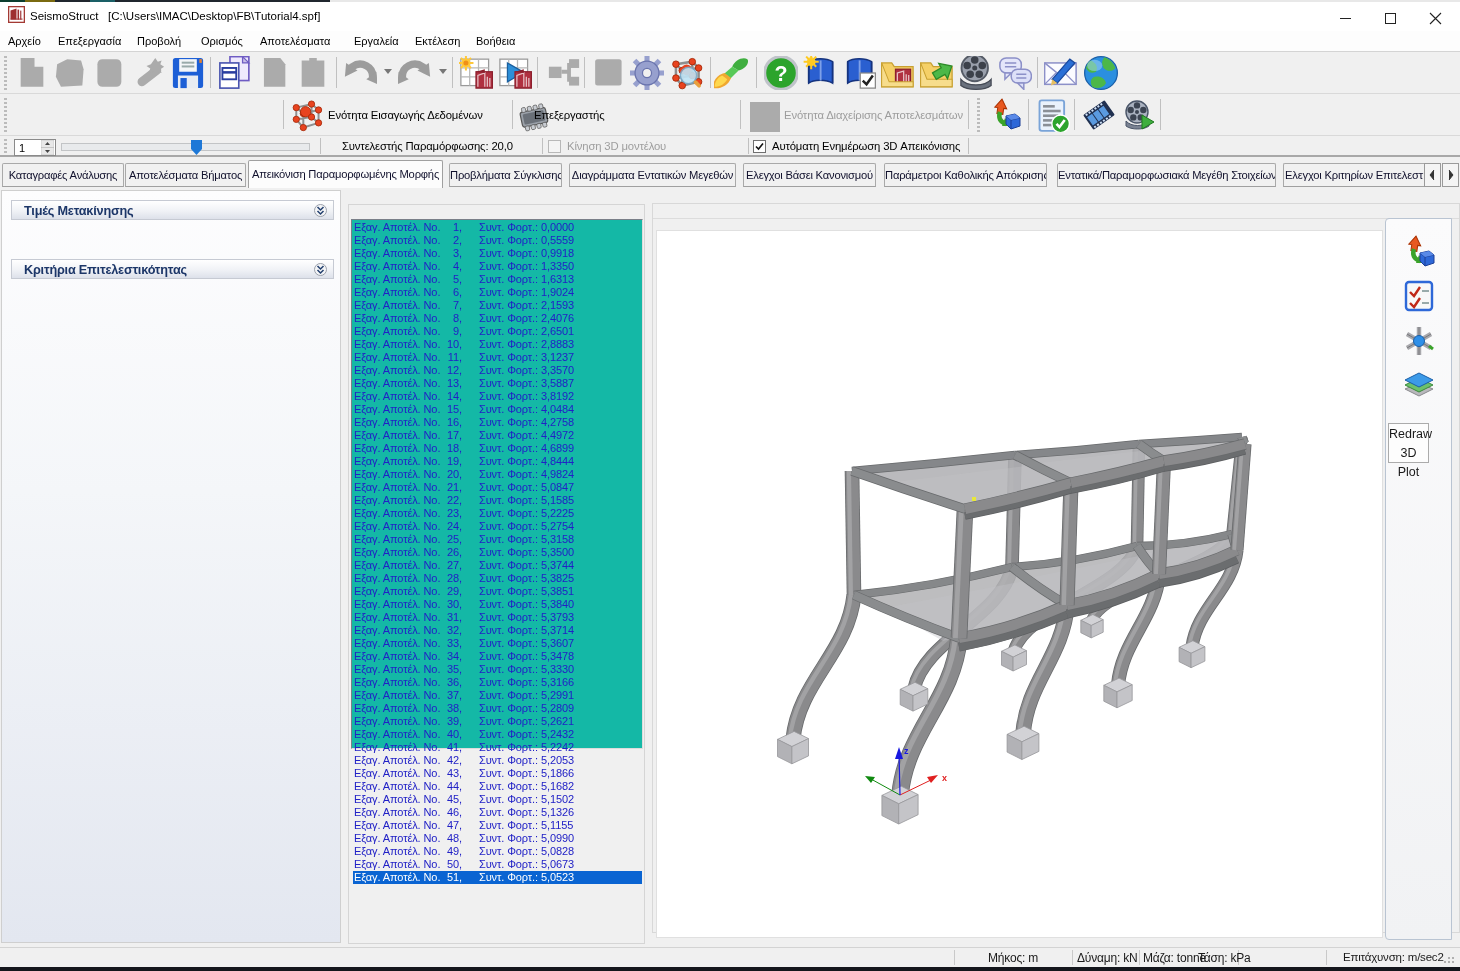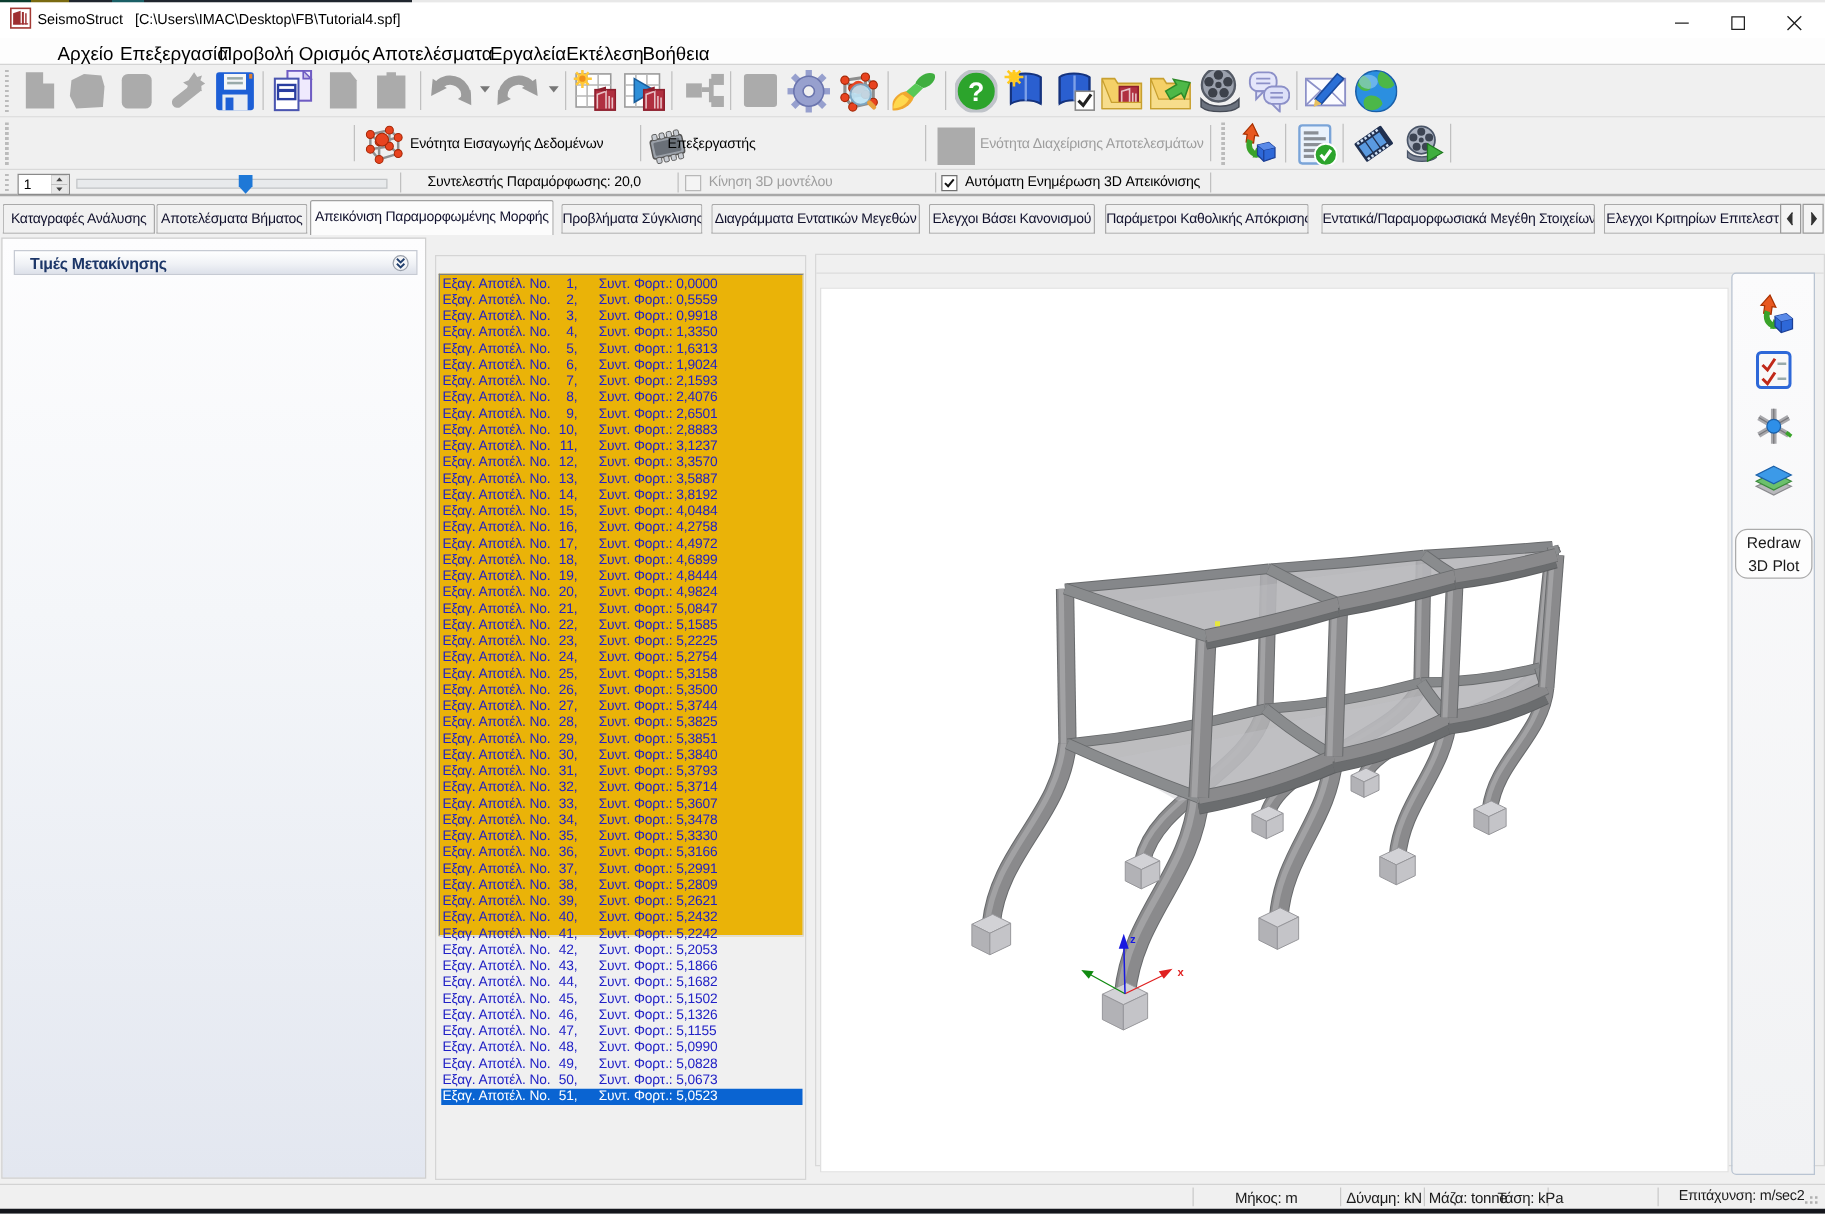--- a/index.html
+++ b/index.html
@@ -7,21 +7,21 @@
 body { font-family:"Liberation Sans",sans-serif; position:relative; background:#f0f0f0; }
 .abs { position:absolute; }
 
 #topsliver { left:0; top:0; width:1460px; height:2px; background:linear-gradient(to right,#0b3d2e 0 25px,#7a6a10 25px 55px,#20262e 55px 90px,#1a5f66 90px 115px,#20262e 115px 330px,#e8e8e8 330px 1460px); }
 #titlebar { left:0; top:2px; width:1460px; height:29px; background:#ffffff; }
 #appicon { left:8px; top:4px; width:17px; height:17px; }
 #title { left:30px; top:8px; font-size:11.5px; color:#000; white-space:nowrap;text-align:right; }
 .capbtn { top:2px; width:45px; height:29px; }
 
 #menubar { left:0; top:31px; width:1460px; height:21px; background:#fdfdfd; border-bottom:1px solid #d4d4d4; }
-.mitem { position:absolute; top:4px; font-size:15px; color:#000;margin-left:38px; }
+.mitem { position:absolute; top:4px; font-size:11px; color:#000; }
 
 #tb1 { left:0; top:52px; width:1460px; height:42px; background:#f0f0f0; border-bottom:1px solid #d9d9d9; }
 #tb2 { left:0; top:94px; width:1460px; height:42px; background:#f0f0f0; border-bottom:1px solid #d9d9d9; }
 #tb3 { left:0; top:136px; width:1460px; height:21px; background:#f0f0f0; border-bottom:2px solid #a8a8a8; }
 .sep { position:absolute; top:5px; width:1px; height:31px; background:#c0c0c0; }
 .sep2 { position:absolute; top:6px; width:1px; height:29px; background:#c0c0c0; }
 .sep3 { position:absolute; top:2px; width:1px; height:16px; background:#c0c0c0; }
 .grip { position:absolute; left:4px; top:4px; width:3px; height:34px;
   background-image:repeating-linear-gradient(to bottom,#bbb 0 2px,transparent 2px 4px); }
 .icon { position:absolute; top:4px; width:34px; height:34px; }
@@ -52,33 +52,33 @@
 #leftpanel { left:1px; top:2px; width:340px; height:753px; border:1px solid #cfcfcf;
   background:linear-gradient(to bottom,#fdfdfe 0%,#f4f6f9 40%,#e3e7f0 100%); position:absolute; }
 .hdr { position:absolute; left:9px; width:323px; height:20px;
   background:linear-gradient(to bottom,#ffffff 0%,#f0f2f6 55%,#dde1ea 100%);
   border:1px solid #c6cad3; }
 .hdr span { position:absolute; left:12px; top:3px; font-size:12.7px; letter-spacing:-0.2px; font-weight:bold; color:#1c3668; }
 .chev { position:absolute; right:6px; top:3px; width:13px; height:13px; border-radius:50%;
   background:#f4f5f7; border:1px solid #9aa0ab; }
 
 #midpanel { left:348px; top:16px; width:297px; height:740px; background:#f0f0f0; border:1px solid #d5d5d5; position:absolute; }
-#listbox { left:2px; top:14px; width:292px; height:530px; background:#eab308; border:1px solid; border-color:#7a7f88 #dcdcdc #dcdcdc #7a7f88; position:absolute;padding-left:37px; }
+#listbox { left:2px; top:14px; width:292px; height:530px; background:#14b8a6; border:1px solid; border-color:#7a7f88 #dcdcdc #dcdcdc #7a7f88; position:absolute;padding-left:37px; }
 .lrow { position:absolute; left:1px; width:289px; height:13px; font-size:11px; letter-spacing:-0.1px; color:#2121c6; white-space:pre; }
 .lrow .c1 { position:absolute; left:1px; top:0; }
 .lrow .c2 { position:absolute; left:84px; width:25px; top:0; text-align:right; }
 .lrow .c3 { position:absolute; left:126px; top:0; }
 .lrowsel { background:#0a64d2; color:#fff; }
 
 #rightpanel { left:652px; top:15px; width:808px; height:730px; background:#f0f0f0; border:1px solid #d8d8d8; position:absolute; }
 #canvas3d { left:3px; top:26px; width:727px; height:708px; background:#ffffff; border:1px solid #e0e0e0; position:absolute; }
 #innerline { left:0px; top:14px; width:806px; height:1px; background:#dcdcdc; position:absolute; }
 #btnstrip { left:732px; top:14px; width:67px; height:722px; background:linear-gradient(to bottom,#fbfbfc,#f1f2f4);
   border:1px solid #b9c4d2; border-radius:4px 0 0 4px; position:absolute; }
-#redrawbtn { left:2px; top:204px; width:62px; height:40px; background:#fdfdfd; border:1px solid #ababab; border-radius:10px;
+#redrawbtn { left:2px; top:204px; width:41px; height:40px; background:#fdfdfd; border:1px solid #ababab; border-radius:0;
   font-size:12.5px; color:#1a1a1a; text-align:center; line-height:19px; padding-top:1px; position:absolute; }
 .ricon { position:absolute; left:16px; width:34px; height:34px; }
 
 #statusbar { left:0; top:947px; width:1460px; height:19px; background:#f0f0f0; border-top:1px solid #d3d3d3; }
 .st { position:absolute; top:3px; font-size:12px; letter-spacing:-0.2px; color:#1a1a1a; white-space:nowrap; }
 .stsep { position:absolute; top:2px; width:1px; height:15px; background:#c9c9c9; }
 #taskbar { left:0; top:967px; width:1460px; height:4px; background:#14161c; }
 </style>
 </head>
 <body>
@@ -426,20 +426,29 @@
         <path d="M9,6 L5,11 L9,16" stroke="#333" fill="#333" stroke-width="1"></path>
       </svg></div>
   <div class="tsb" style="left:1442px"><svg width="15" height="22">
         <path d="M6,6 L10,11 L6,16" stroke="#333" fill="#333" stroke-width="1"></path>
       </svg></div>
 </div>
 <div id="content" class="abs">
   <div id="leftpanel">
     <div class="hdr" style="top:9px">
         <span>Τιμές Μετακίνησης</span>
+        <div class="chev">
+          <svg width="13" height="13" style="position:absolute;left:-1px;top:-1px">
+            <path d="M3.5,3 L6.5,6 L9.5,3" stroke="#23406e" stroke-width="1.5" fill="none"></path>
+            <path d="M3.5,7 L6.5,10 L9.5,7" stroke="#23406e" stroke-width="1.5" fill="none"></path>
+          </svg>
+        </div>
+      </div>
+    <div class="hdr" style="top:68px">
+        <span>Κριτήρια Επιτελεστικότητας</span>
         <div class="chev">
           <svg width="13" height="13" style="position:absolute;left:-1px;top:-1px">
             <path d="M3.5,3 L6.5,6 L9.5,3" stroke="#23406e" stroke-width="1.5" fill="none"></path>
             <path d="M3.5,7 L6.5,10 L9.5,7" stroke="#23406e" stroke-width="1.5" fill="none"></path>
           </svg>
         </div>
       </div>
   </div>
   <div id="midpanel">
     <div id="listbox">

